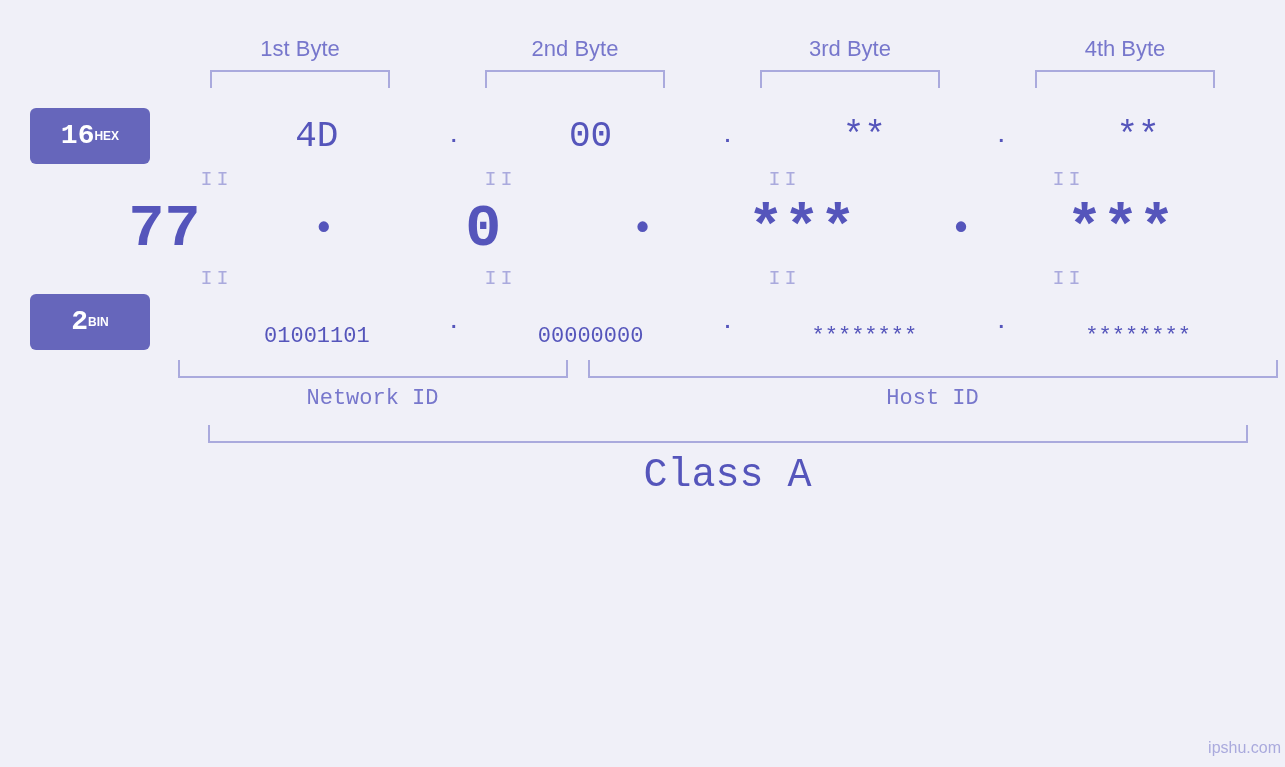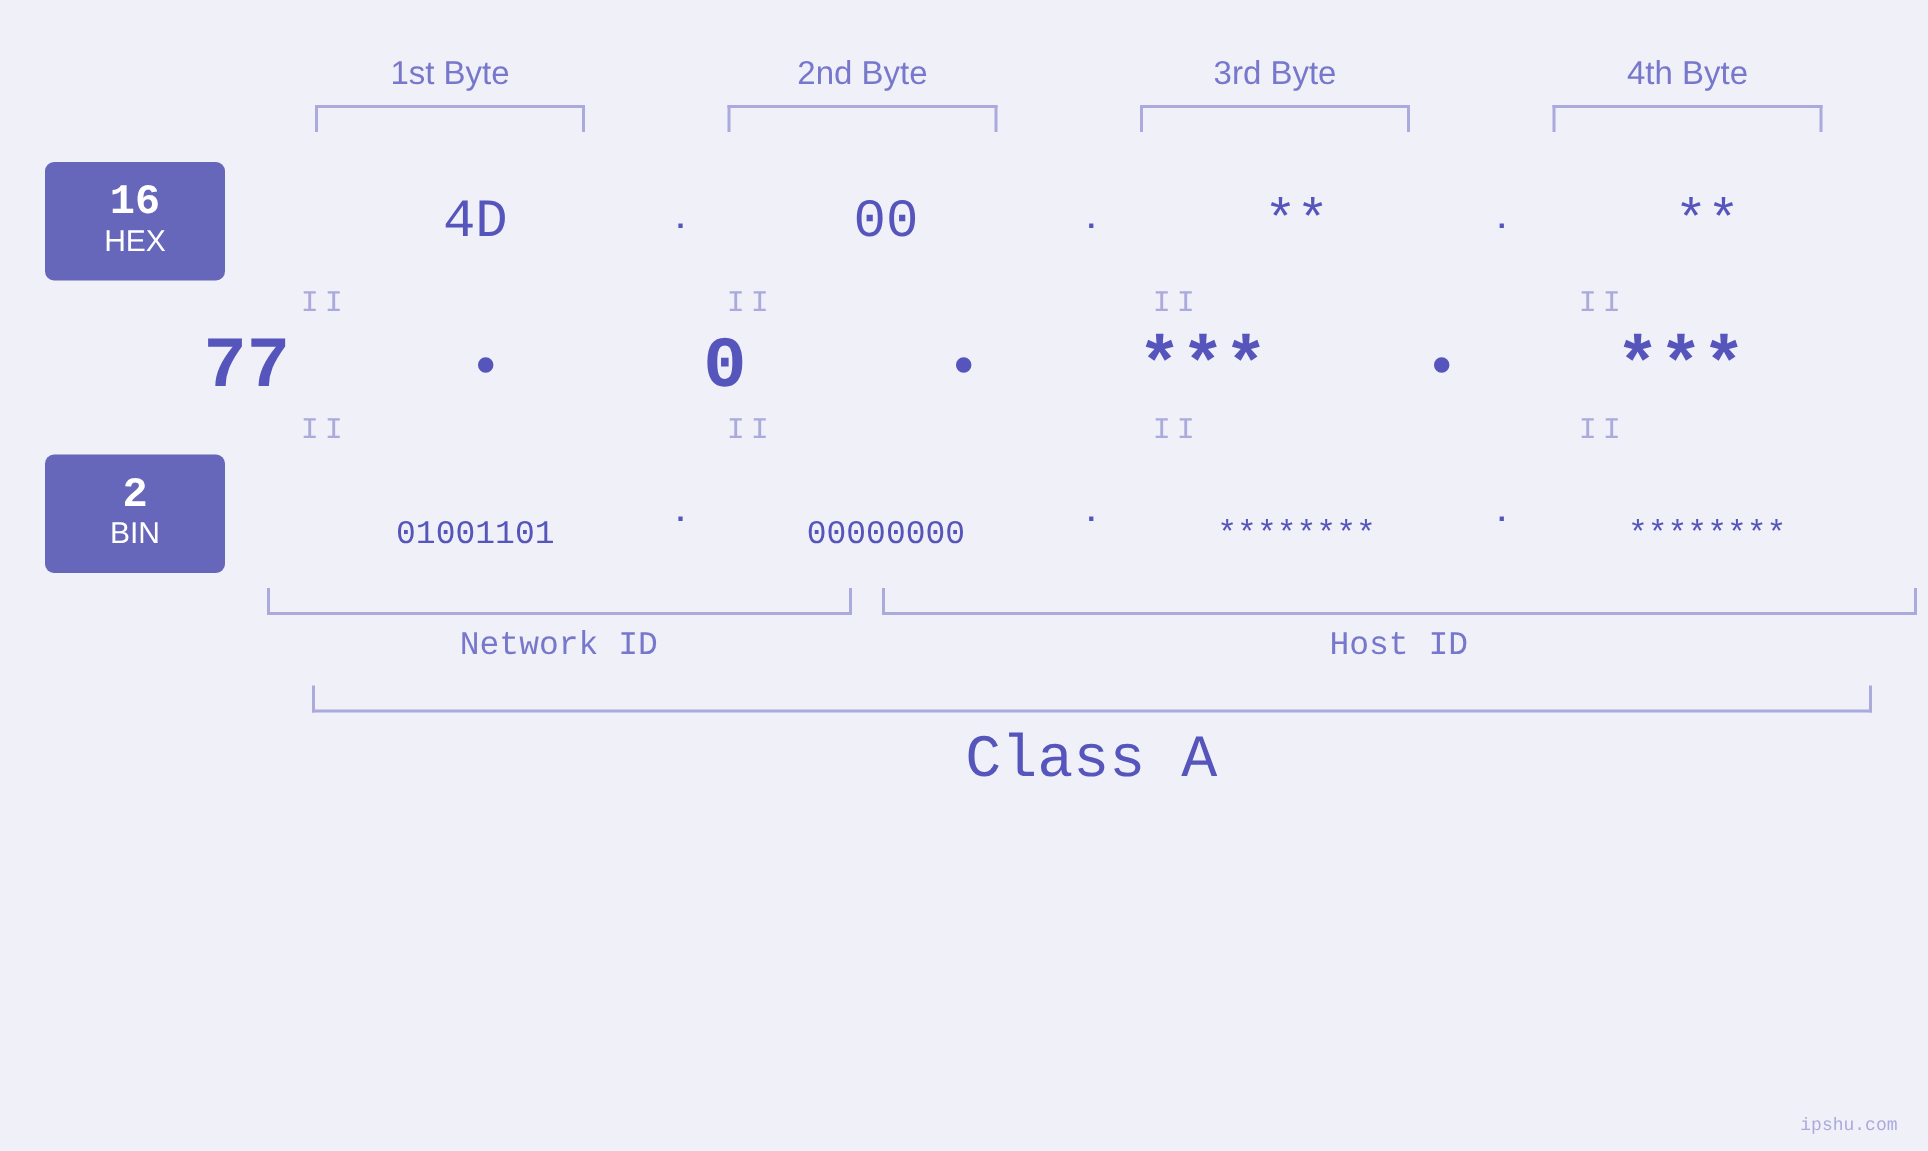--- a/index.html
+++ b/index.html
@@ -66,55 +66,56 @@
       margin-bottom: 0;
     }
 
     .row-label {
       width: 120px;
       margin-left: 30px;
       margin-right: 20px;
       background: #6666bb;
       color: white;
       display: flex;
-      flex-direction: column;
+      flex-direction: row;
       align-items: center;
       justify-content: center;
       padding: 14px 10px;
       border-radius: 6px;
       flex-shrink: 0;
     }
 
     .row-label .num {
       font-size: 28px;
       font-weight: bold;
       line-height: 1;
     }
 
     .row-label .base {
-      font-size: 20px;
+      font-size: 12px;
       font-family: Arial, sans-serif;
+      font-weight: bold;
     }
 
     .bytes-area {
       display: flex;
       align-items: center;
       flex: 1;
       justify-content: space-around;
       padding: 0 20px;
     }
 
     .byte-value {
       color: #5555bb;
       text-align: center;
       flex: 1;
     }
 
     .hex-row .byte-value { font-size: 36px; }
-    .dec-row .byte-value { font-size: 48px; font-weight: bold; }
+    .dec-row .byte-value { font-size: 60px; font-weight: bold; }
     .bin-row .byte-value { font-size: 22px; margin-top: 28px; }
 
     .dot {
       color: #5555bb;
       font-size: 36px;
       font-weight: bold;
       margin: 0 4px;
       flex-shrink: 0;
     }
 
@@ -218,24 +219,24 @@
       color: #5555bb;
       font-size: 40px;
       font-family: 'Courier New', Courier, monospace;
       margin-top: 10px;
     }
 
     
     .watermark {
       position: absolute;
       bottom: 10px;
-      right: 20px;
+      right: 4px;
       color: #aaaadd;
-      font-size: 12px;
-      font-family: Liberation Mono, monospace;
+      font-size: 16px;
+      font-family: Liberation Sans, sans-serif;
     }
   </style>
 </head>
 <body>
 
 <div class="container">
 
   <div class="byte-headers">
     <div class="byte-label">1st Byte</div>
     <div class="byte-label">2nd Byte</div>

